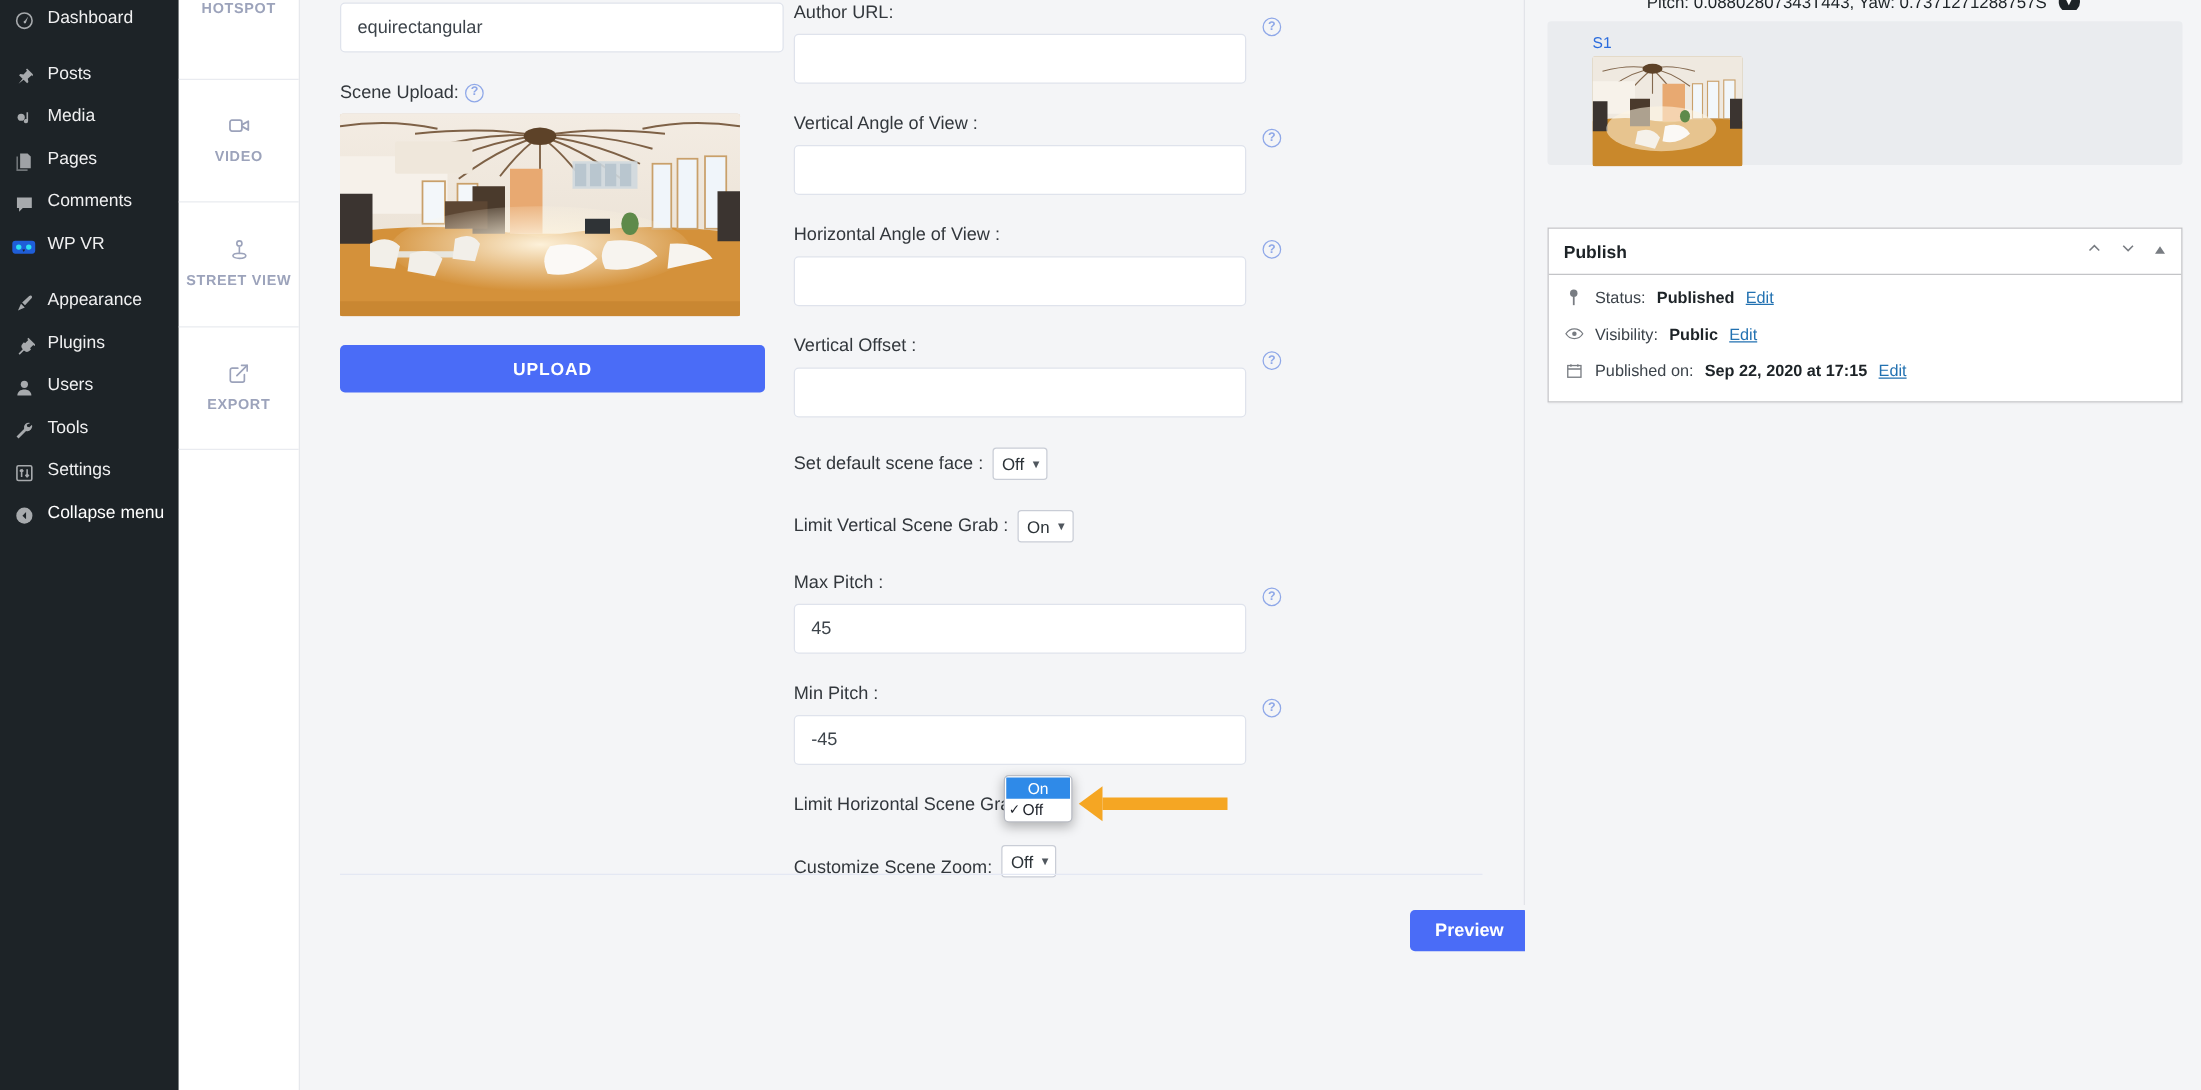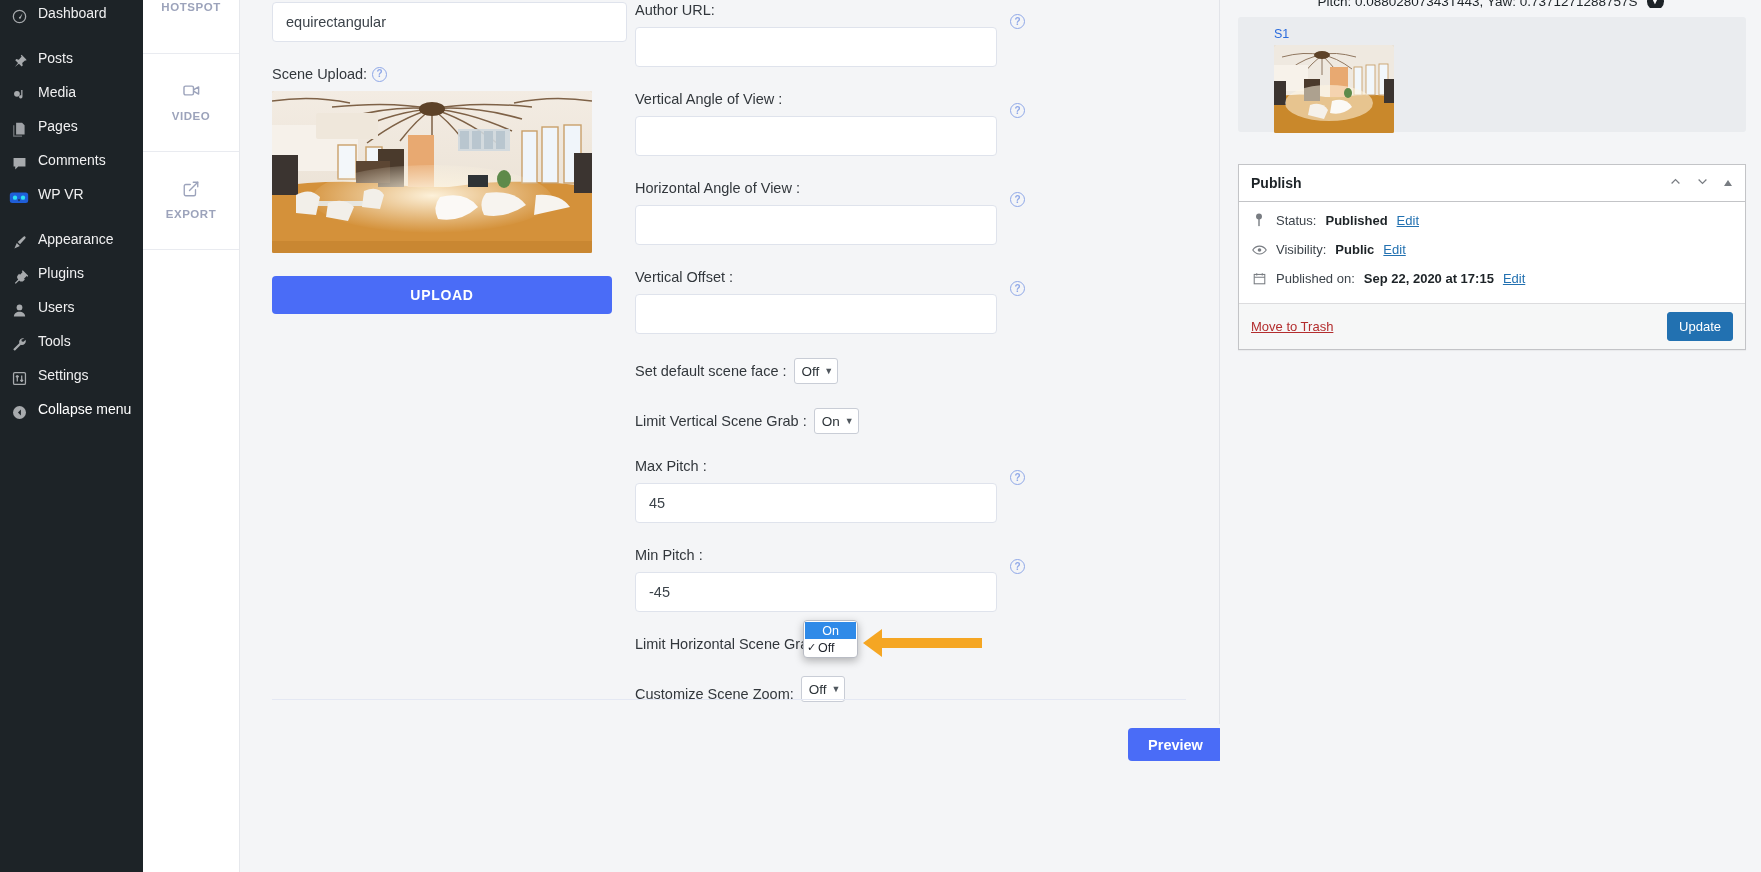--- a/index.html
+++ b/index.html
@@ -46,21 +46,21 @@
   .rail-tab {
     border-bottom: 1px solid #e9ebf0;
     display: flex; flex-direction: column;
     align-items: center; justify-content: center;
     gap: 9px;
     color: #9ca3bb;
     font-size: 11.5px; font-weight: 700; letter-spacing: .55px;
     text-align: center; line-height: 1.28;
     padding: 6px 4px;
   }
-  .rail-tab.t-hotspot { height: 54px; justify-content: flex-start; padding-top: 0; }
+  .rail-tab.t-hotspot { height: 64px; justify-content: flex-start; padding-top: 0; }
   .rail-tab.t-video   { height: 98px; text-align: center; }
   .rail-tab.t-street  { height: 100px; }
   .rail-tab.t-export  { height: 98px; }
   .rail-ico { color: #9ca3bb; display: flex; }
 
   
   .main {
     flex: 1; height: 724px;
     background: #f4f5f7;
     position: relative;
@@ -203,35 +203,35 @@
     padding: 10px 0 0 36px;
   }
   .tray-id { font-size: 12.5px; color: #2b6cdd; margin-bottom: 4px; }
   .tray-thumb {
     width: 120px; height: 88px;
     border-radius: 2px; overflow: hidden;
     background: #d9c3a4;
   }
 
   .panel {
-    position: absolute; top: 164px; left: 18px;
+    position: absolute; top: 182px; left: 18px;
     width: 508px;
     background: #fff;
     border: 1px solid #c3c4c7;
     box-shadow: 0 1px 1px rgba(0,0,0,.04);
   }
   .panel-head {
     height: 37px; display: flex; align-items: center;
     padding: 0 12px; border-bottom: 1px solid #c3c4c7;
   }
   .panel-title { font-size: 14px; font-weight: 700; color: #1d2327; flex: 1; }
   .panel-ctl { display: flex; align-items: center; gap: 14px; color: #787c82; }
   .panel-body { padding: 11px 12px 12px 12px; }
   .meta-row {
-    display: flex; align-items: center; gap: 9px;
+    display: flex; gap: 9px;
     font-size: 13px; color: #3c434a;
     margin-bottom: 16px; line-height: 1;
   }
   .meta-row:last-child { margin-bottom: 6px; }
   .meta-ico { width: 16px; display: flex; justify-content: center; color: #787c82; }
   .meta-strong { font-weight: 700; color: #1d2327; }
   .lnk { color: #2271b1; text-decoration: underline; cursor: pointer; }
   .panel-foot {
     border-top: 1px solid #dcdcde;
     background: #f6f7f7;
@@ -365,20 +365,30 @@
       <span>HOTSPOT</span>
     </div>
     <div class="rail-tab t-video">
       <span class="rail-ico">
           <svg width="19" height="19" viewBox="0 0 24 24" fill="none" stroke="currentColor" stroke-width="1.8" stroke-linecap="round" stroke-linejoin="round">
             <rect x="2.5" y="6.5" width="12" height="11" rx="2"></rect>
             <path d="M15 11l6-3.5v9L15 13"></path>
           </svg>
         </span>
       <span>VIDEO</span>
+    </div>
+    <div class="rail-tab t-street">
+      <span class="rail-ico">
+          <svg width="17" height="19" viewBox="0 0 20 24" fill="none" stroke="currentColor" stroke-width="1.6">
+            <circle cx="10" cy="6" r="2.6"></circle>
+            <path d="M10 9v8"></path>
+            <ellipse cx="10" cy="18.5" rx="6.5" ry="2.6"></ellipse>
+          </svg>
+        </span>
+      <span>STREET VIEW</span>
     </div>
     <div class="rail-tab t-export">
       <span class="rail-ico">
           <svg width="18" height="18" viewBox="0 0 24 24" fill="none" stroke="currentColor" stroke-width="1.8" stroke-linecap="round" stroke-linejoin="round">
             <path d="M18 13v6a2 2 0 01-2 2H5a2 2 0 01-2-2V8a2 2 0 012-2h6"></path>
             <path d="M15 3h6v6"></path>
             <path d="M10 14L21 3"></path>
           </svg>
         </span>
       <span>EXPORT</span>
@@ -647,20 +657,16 @@
               <svg width="13" height="13" viewBox="0 0 16 16" fill="none" stroke="currentColor" stroke-width="1.3">
                 <rect x="1.5" y="3" width="13" height="11.5"></rect>
                 <path d="M1.5 6.4h13M4.6 1.6v2.6M11.4 1.6v2.6"></path>
               </svg>
             </span>
           <span>Published on:</span>
           <span class="meta-strong">Sep 22, 2020 at 17:15</span>
           <span class="lnk">Edit</span>
         </div>
       </div>
-      <div class="panel-foot">
-        <span class="trash">Move to Trash</span>
-        <button class="btn-update">Update</button>
-      </div>
     </section>
 
   </aside>
 </div>
 
 </body></html>

